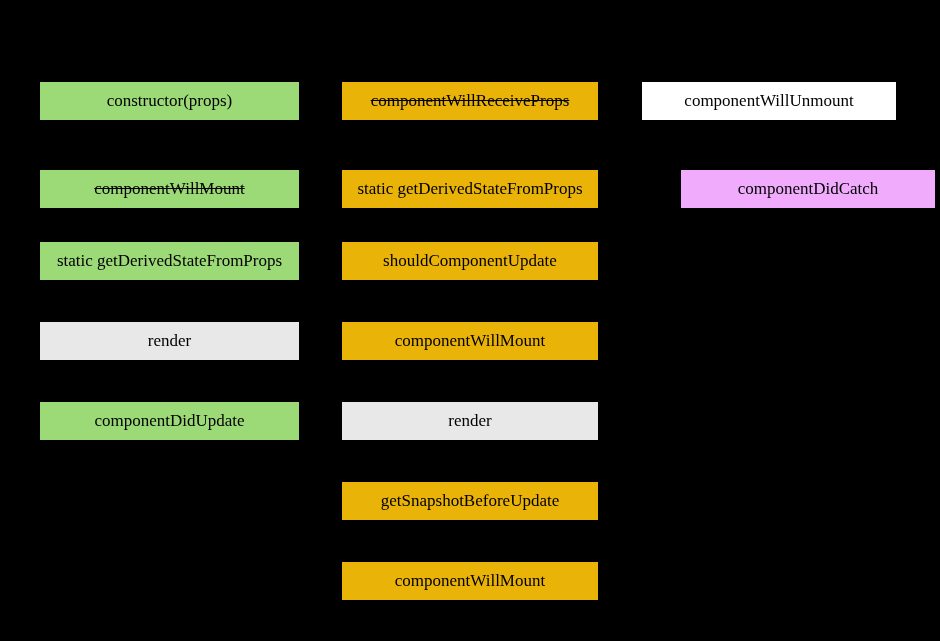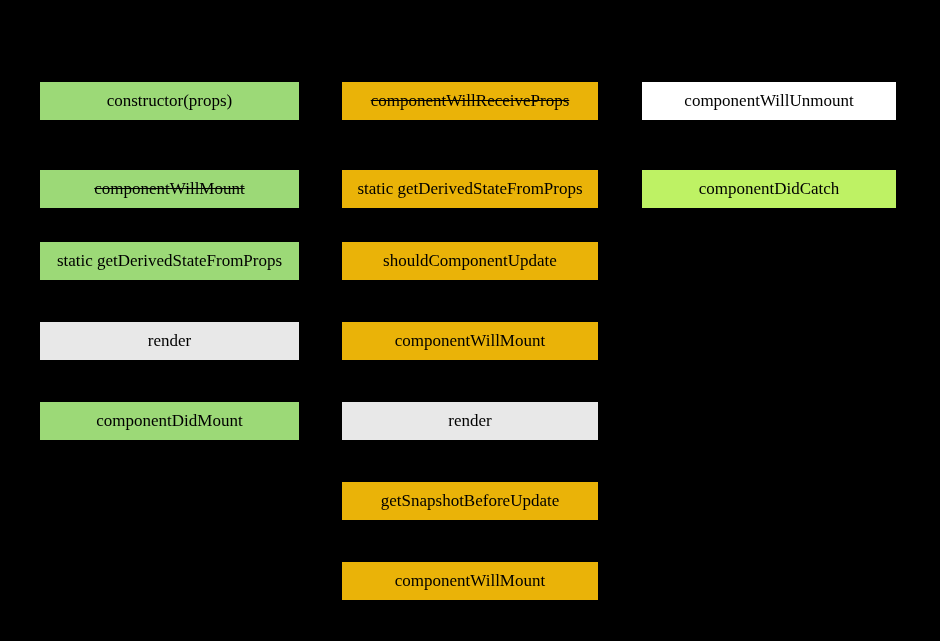--- a/index.html
+++ b/index.html
@@ -35,34 +35,34 @@
   .r2 { top: 170px; }
   .r3 { top: 242px; }
   .r4 { top: 322px; }
   .r5 { top: 402px; }
   .r6 { top: 482px; }
   .r7 { top: 562px; }
   
   .green  { background: #9CD977; }
   .orange { background: #eab308; }
   .blue   { background: #ffffff; }
-  .red    { background: #bef264; }
+  .red    { background: #f0abfc; margin-left: 39px; }
   .gray   { background: #E8E8E8; }
   .strike { text-decoration: line-through; }
 </style>
 </head>
 <body>
 
 <div class="canvas">
 
   <div class="box col1 r1 green">constructor(props)</div>
   <div class="box col1 r2 green strike">componentWillMount</div>
   <div class="box col1 r3 green">static getDerivedStateFromProps</div>
   <div class="box col1 r4 gray">render</div>
-  <div class="box col1 r5 green">componentDidMount</div>
+  <div class="box col1 r5 green">componentDidUpdate</div>
 
   <div class="box col2 r1 orange strike">componentWillReceiveProps</div>
   <div class="box col2 r2 orange">static getDerivedStateFromProps</div>
   <div class="box col2 r3 orange">shouldComponentUpdate</div>
   <div class="box col2 r4 orange">componentWillMount</div>
   <div class="box col2 r5 gray">render</div>
   <div class="box col2 r6 orange">getSnapshotBeforeUpdate</div>
   <div class="box col2 r7 orange">componentWillMount</div>
 
   <div class="box col3 r1 blue">componentWillUnmount</div>

